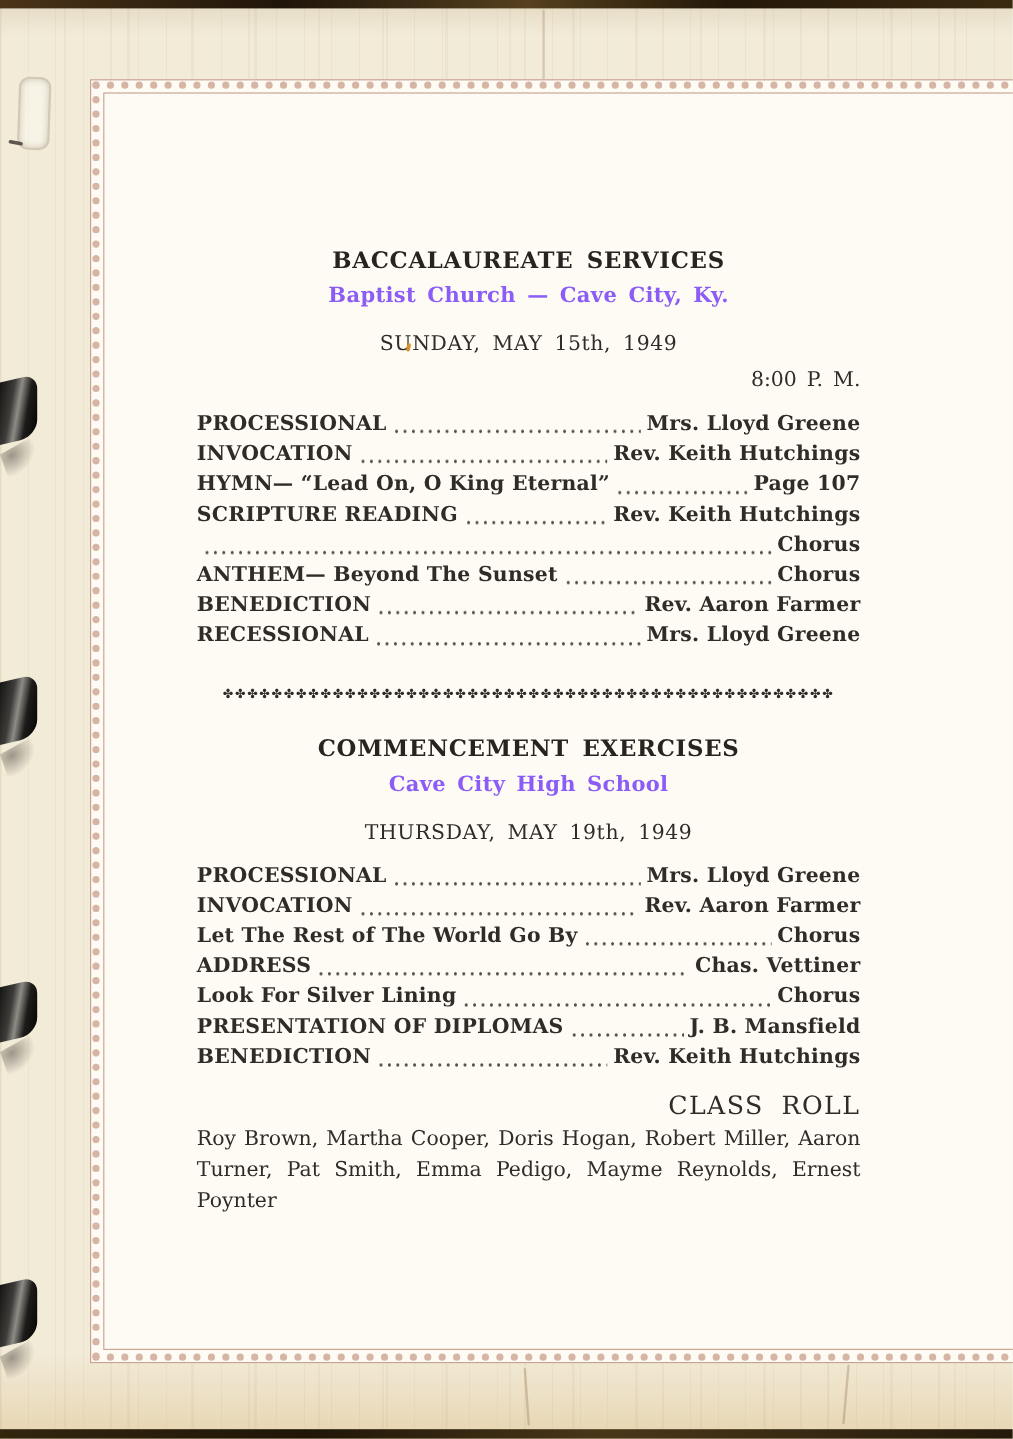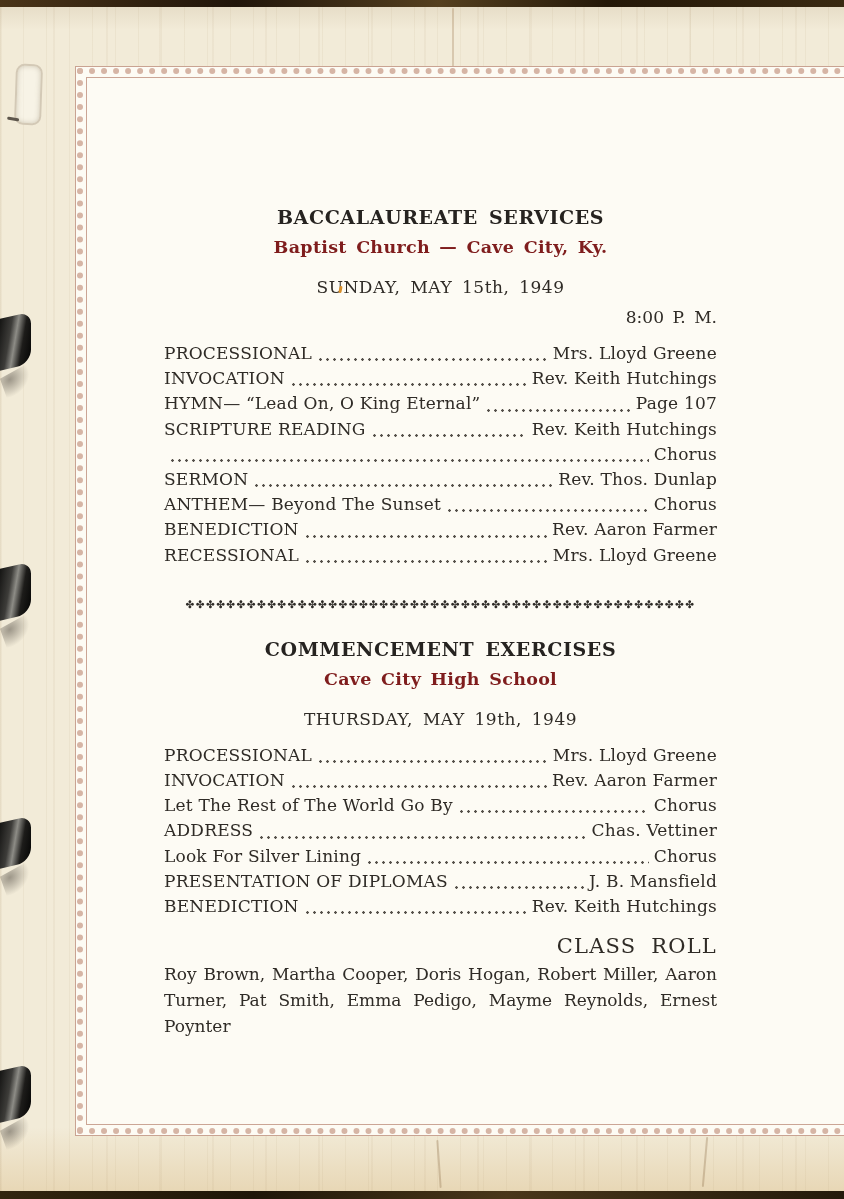--- a/index.html
+++ b/index.html
@@ -60,26 +60,26 @@
   
   .page {
     position:absolute; left:75px; top:66px; width:792px; height:1070px;
     box-sizing:border-box; background:#fdfbf4; border:1px solid #c9a392;
   }
   .lace-band { position:absolute; inset:1px; border:6px dotted rgba(208,169,152,0.85); pointer-events:none; }
   .lace-inner-line { position:absolute; inset:10px; border:1px solid #cba595; pointer-events:none; }
 
   .content { position:absolute; left:88px; top:0; width:553px; }
   .sec-title { margin-top:140px; text-align:center; font-size:19px; font-weight:bold; line-height:20px; letter-spacing:0.6px; word-spacing:4px; color:#262320; }
-  .sec-sub   { margin-top:10px;  text-align:center; font-size:17.5px; font-weight:bold; line-height:20px; letter-spacing:0.3px; word-spacing:3px; color:#7f1d1d; }
+  .sec-sub   { margin-top:10px;  text-align:center; font-size:17.5px; font-weight:bold; line-height:20px; letter-spacing:0.3px; word-spacing:3px; color:#8b5cf6; }
   .sec-date  { margin-top:20px;  text-align:center; font-size:17px; line-height:20px; letter-spacing:0.5px; word-spacing:4px; }
   .sec-time  { margin-top:10px;  text-align:right; font-size:17px; line-height:20px; word-spacing:3px; }
   .sec-title.commencement { margin-top:28px; }
 
-  .program { margin-top:14px; }
+  .program { margin-top:14px;font-weight:bold; }
   .program.second { margin-top:14px; }
   .prow { display:flex; align-items:baseline; line-height:25.2px; font-size:17px; white-space:nowrap; }
   .plabel { letter-spacing:0.2px; }
   .pleader {
     flex:1; align-self:flex-end; height:3px; margin:0 5px 5px 5px;
     background-image:radial-gradient(circle, #55504a 1.1px, rgba(0,0,0,0) 1.5px);
     background-size:7px 3px; background-repeat:repeat-x; background-position:0 0;
   }
   .pby { letter-spacing:0.2px; }
 
@@ -139,25 +139,20 @@
             <div class="prow">
             <span class="plabel">SCRIPTURE READING</span>
             <span class="pleader"></span>
             <span class="pby">Rev. Keith Hutchings</span>
           </div>
             <div class="prow">
             <span class="pleader"></span>
             <span class="pby">Chorus</span>
           </div>
             <div class="prow">
-            <span class="plabel">SERMON</span>
-            <span class="pleader"></span>
-            <span class="pby">Rev. Thos. Dunlap</span>
-          </div>
-            <div class="prow">
             <span class="plabel">ANTHEM— Beyond The Sunset</span>
             <span class="pleader"></span>
             <span class="pby">Chorus</span>
           </div>
             <div class="prow">
             <span class="plabel">BENEDICTION</span>
             <span class="pleader"></span>
             <span class="pby">Rev. Aaron Farmer</span>
           </div>
             <div class="prow">

